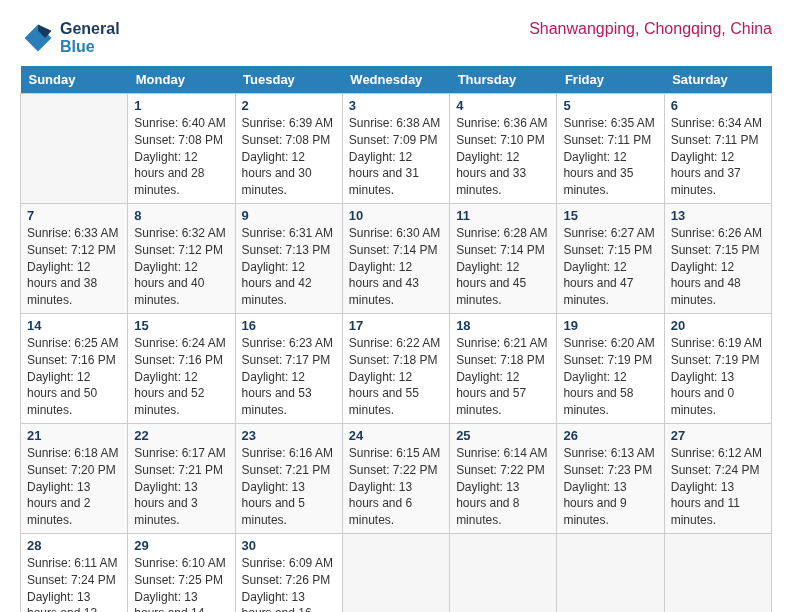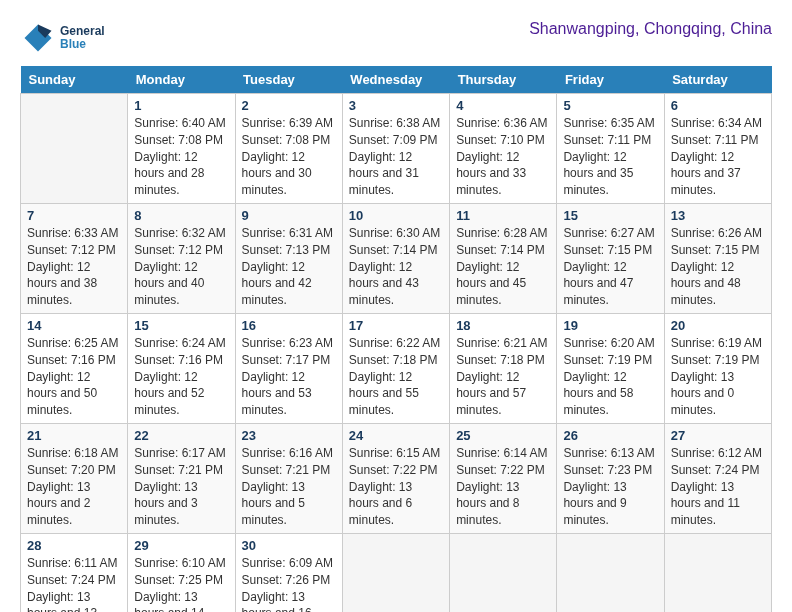--- a/index.html
+++ b/index.html
@@ -15,21 +15,21 @@
       justify-content: space-between;
       align-items: flex-start;
       margin-bottom: 10px;
     }
     .logo {
       display: flex;
       align-items: center;
       gap: 4px;
     }
     .logo-text {
-      font-size: 12px;
+      font-size: 16px;
       font-weight: bold;
       color: #1a3a5c;
       line-height: 1.1;
     }
     .logo-blue {
       color: #2980b9;
     }
     .logo-icon {
       width: 36px;
       height: 36px;
@@ -37,21 +37,21 @@
     .title-area {
       text-align: right;
     }
     .main-title {
       font-size: 36px;
       font-weight: bold;
       color: #1a3a5c;
     }
     .subtitle {
       font-size: 16px;
-      color: #4c1d95;
+      color: #be185d;
     }
     .calendar {
       width: 100%;
       border-collapse: collapse;
       font-size: 11px;
     }
     .calendar th {
       background-color: #2980b9;
       color: #ffffff;
       text-align: left;

